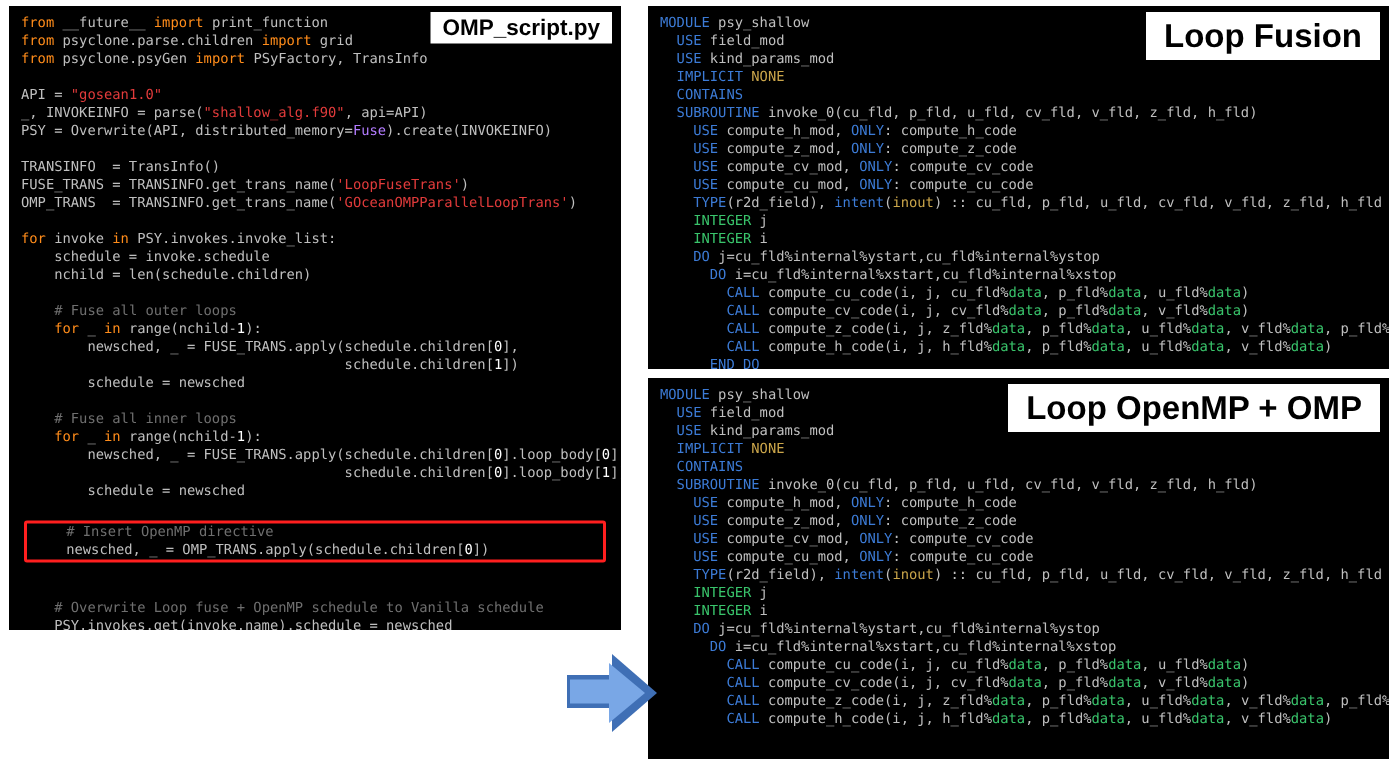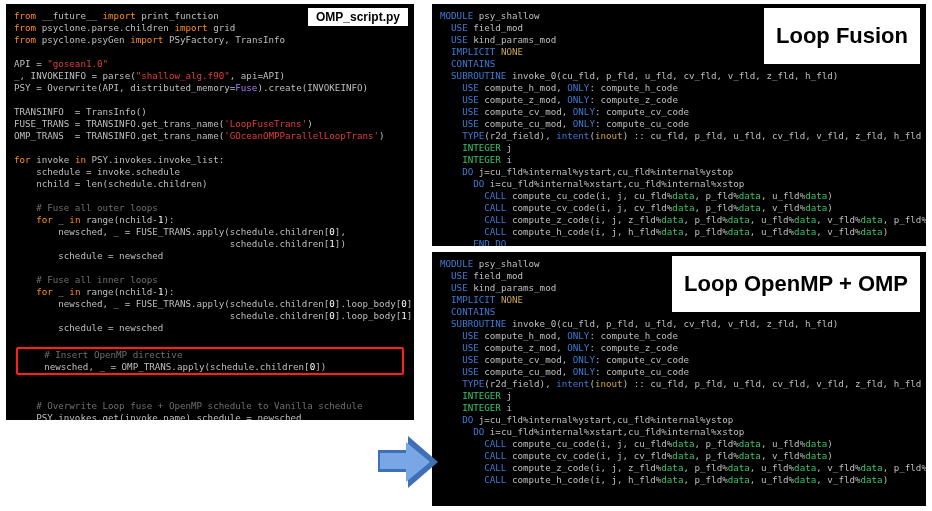--- a/index.html
+++ b/index.html
@@ -1,20 +1,20 @@
 <!DOCTYPE html>
 <html><head>
 <meta charset="utf-8">
 <style>
   html,body{margin:0;padding:0;background:#fff;font-family:Consolas,Menlo,monospace}
   .stage{position:relative;width:932px;height:511px;background:#fff;overflow:hidden}
   .panel{position:absolute;background:#000;color:#ddd;overflow:hidden;box-sizing:border-box}
   .panel pre{margin:0;padding:6px 8px;font-family:Consolas,Menlo,monospace;font-size:9.2px;line-height:12px;white-space:pre;color:#ddd}
-  .title-badge{position:absolute;top:4px;right:6px;background:#fff;color:#000;font-weight:700;padding:2px 8px;font-size:12px;font-family:Arial,Helvetica,sans-serif}
-  .title-lg{font-size:22px;padding:15px 12px}
+  .title-badge{position:absolute;top:4px;right:6px;background:#fff;color:#000;font-weight:700;padding:2px 8px;font-size:15px;font-family:Arial,Helvetica,sans-serif}
+  .title-lg{font-size:22px;padding:3px 12px}
   
   .kw{color:#ff8c1a}      
   .fkw{color:#3c7bd6}     
   .str{color:#e23b3b}     
   .id{color:#bfbfbf}
   .pur{color:#b37cff}
   .grn{color:#39c46b}
   .cyan{color:#3fc5d0}
   .com{color:#6f6f6f}
   .wht{color:#fff}

